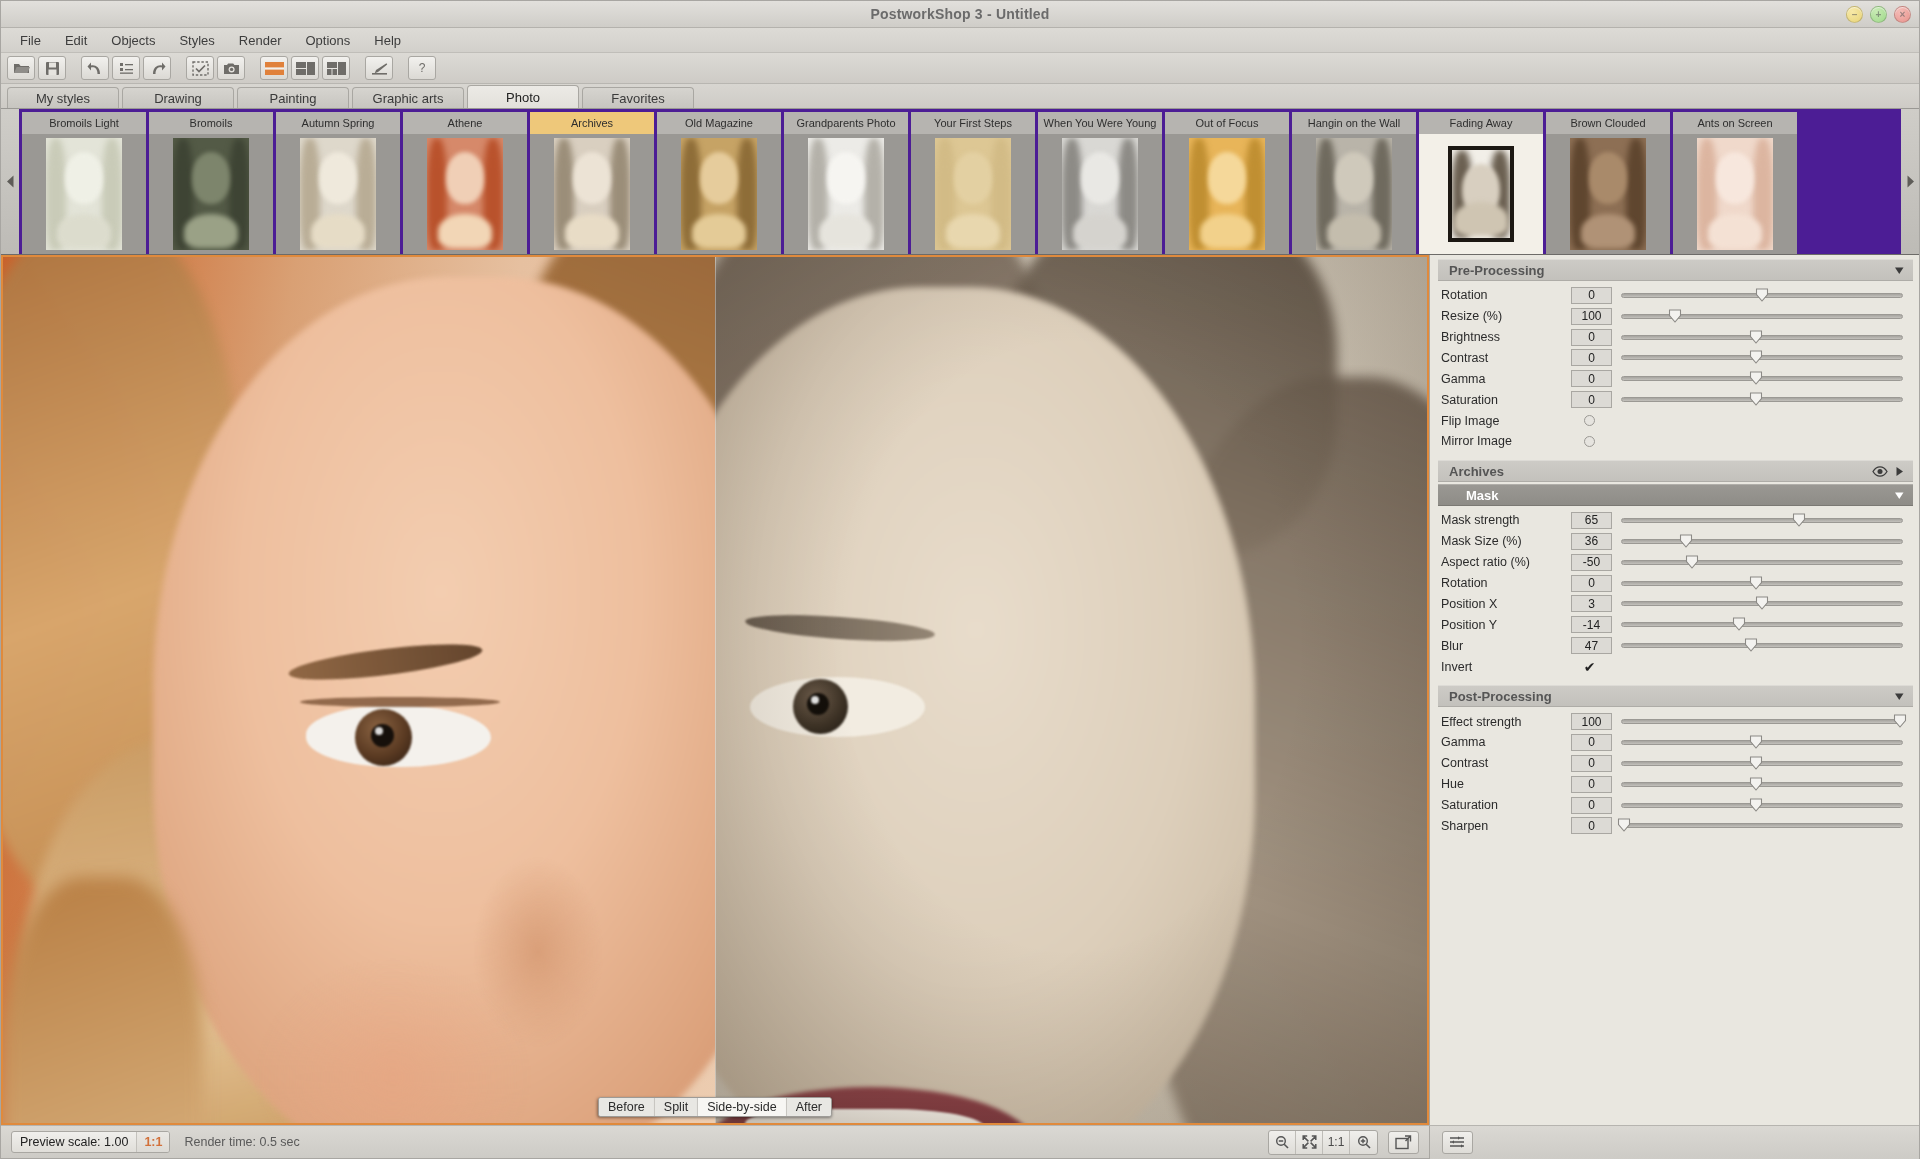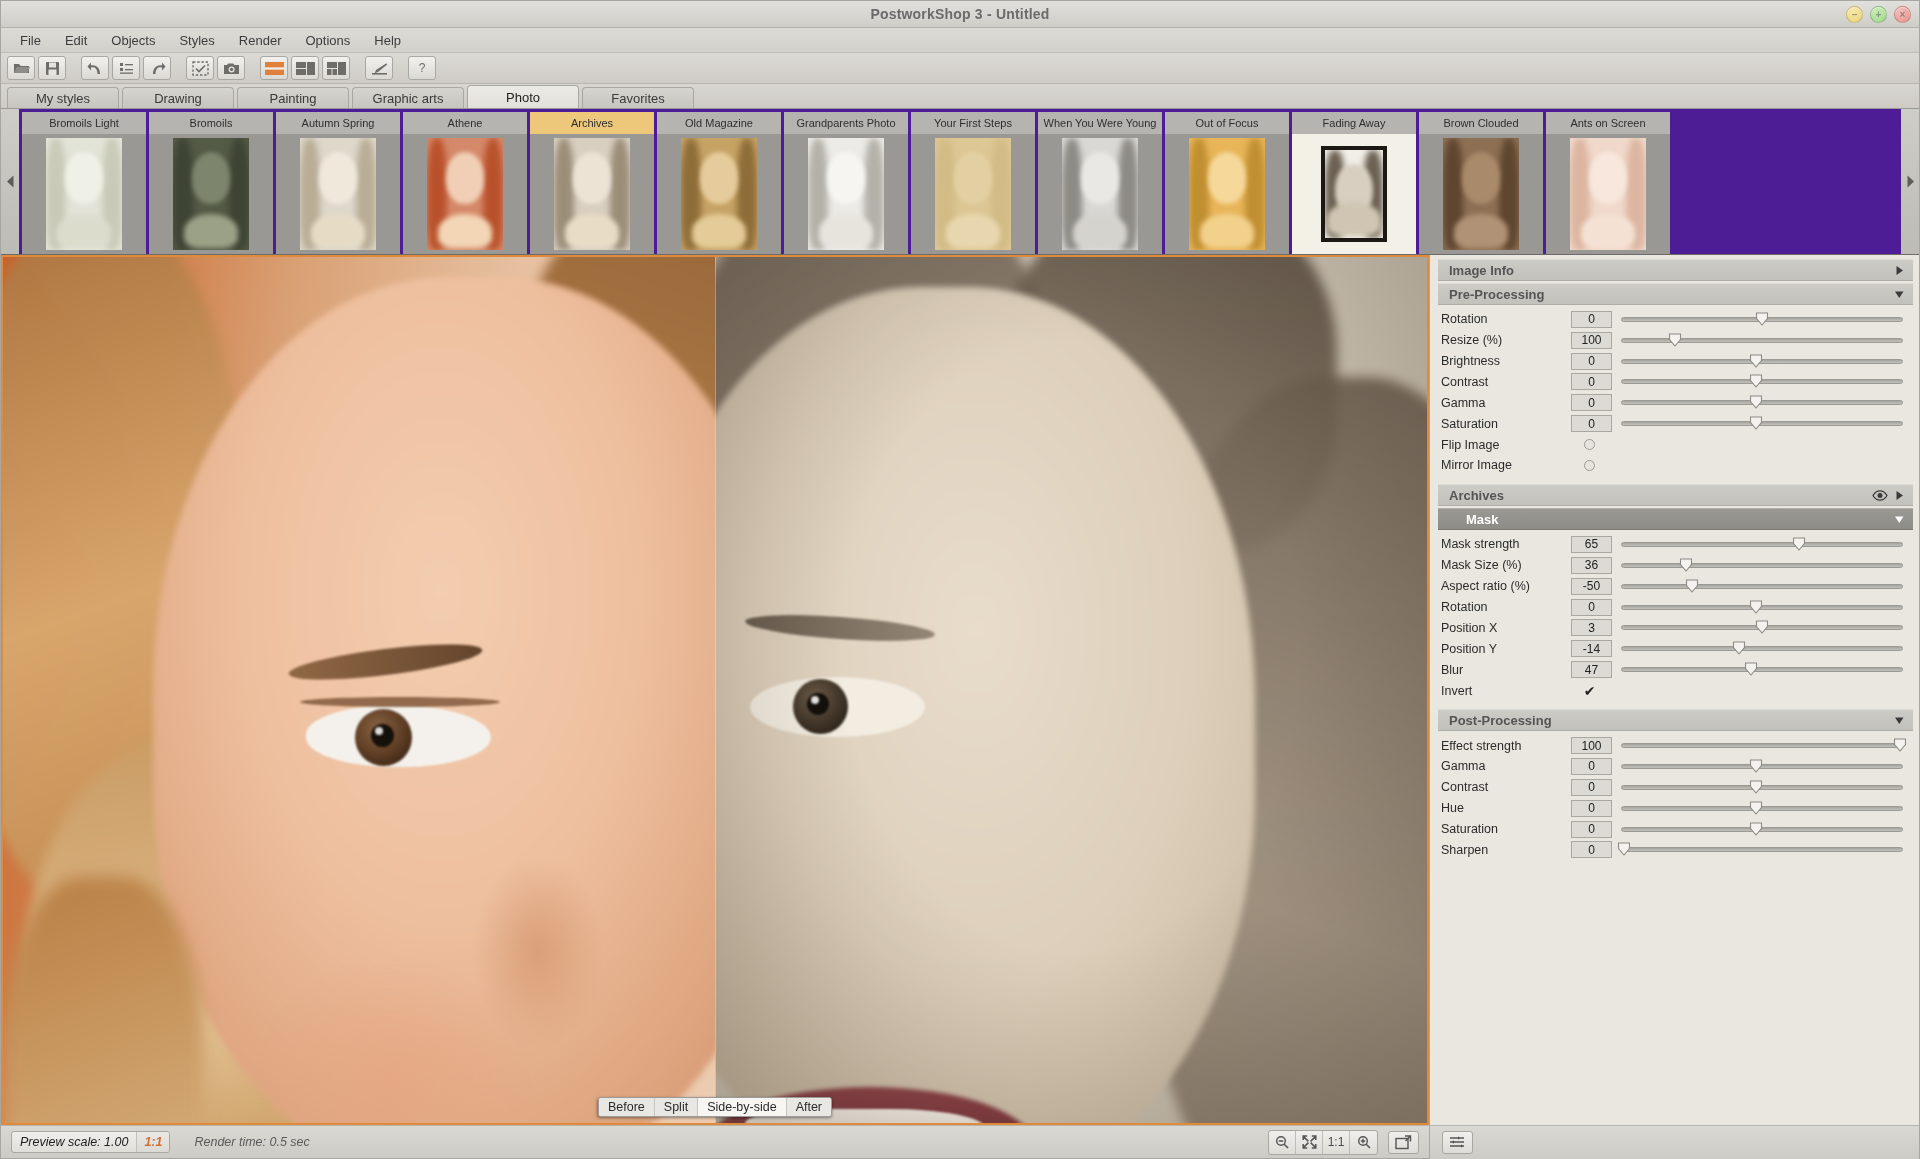--- a/index.html
+++ b/index.html
@@ -300,21 +300,21 @@
 
   
   .statusbar {
     height: 33px; flex: 0 0 33px;
     display: flex; align-items: center;
     background: linear-gradient(#dad8d3, #cdcbc6);
     border-top: 1px solid #b6b4af;
   }
   .status-left {
     flex: 1 1 auto; display: flex; align-items: center;
-    padding-left: 10px; gap: 24px; font-style: italic;
+    padding-left: 10px; gap: 14px;
   }
   .prevscale {
     display: flex; align-items: stretch;
     border: 1px solid #a9a7a2; border-radius: 3px;
     background: linear-gradient(#f0efec, #e0ded9);
     overflow: hidden;
   }
   .prevscale .t1 { padding: 3px 8px; font-size: 12.5px; color: #222; }
   .prevscale .t2 {
     padding: 3px 7px; font-size: 12.5px; color: #d2703a; font-weight: bold;
@@ -608,20 +608,32 @@
           <div class="timg">
             <div class="portrait">
               <div class="bg" style="background:#e8b559"></div>
               <div class="hair-l" style="background:#c08f32;filter:blur(3px)"></div>
               <div class="hair-r" style="background:#c08f32;filter:blur(3px)"></div>
               <div class="face" style="background:#f5d89a;filter:blur(2px)"></div>
               <div class="flowers" style="background:#f2d18b;filter:blur(2.5px)"></div>
             </div>
           </div>
         </div>
+        <div class="thumb">
+          <div class="tlabel">Hangin on the Wall</div>
+          <div class="timg">
+            <div class="portrait">
+              <div class="bg" style="background:#b9b4a9"></div>
+              <div class="hair-l" style="background:#6f6a5e;filter:blur(3px)"></div>
+              <div class="hair-r" style="background:#6f6a5e;filter:blur(3px)"></div>
+              <div class="face" style="background:#cfc9bb;filter:blur(2px)"></div>
+              <div class="flowers" style="background:#c4bdad;filter:blur(2.5px)"></div>
+            </div>
+          </div>
+        </div>
         <div class="thumb framed">
           <div class="tlabel">Fading Away</div>
           <div class="timg">
             <div class="portrait">
               <div class="bg" style="background:#f2efe8"></div>
               <div class="hair-l" style="background:#6b6051;filter:blur(3px)"></div>
               <div class="hair-r" style="background:#6b6051;filter:blur(3px)"></div>
               <div class="face" style="background:#d8cfc0;filter:blur(2px)"></div>
               <div class="flowers" style="background:#cfc5b2;filter:blur(2.5px)"></div>
             </div>
@@ -718,29 +730,20 @@
     </div>
 
     <div class="rightpanel">
       <div class="griphandle">
         <i></i>
           <i></i>
           <i></i>
           <i></i>
       </div>
       <div class="panelbody" id="panelbody">
-          <div class="section-hdr">
-            <span>Image Info</span>
-            <span class="sp"></span>
-            <span class="ic" style="color: rgb(59, 59, 59);">
-              <svg width="11" height="11" viewBox="0 0 11 11">
-                <path d="M2.5 1L9 5.5 2.5 10z" fill="currentColor"></path>
-              </svg>
-            </span>
-          </div>
           <div class="section-hdr">
             <span>Pre-Processing</span>
             <span class="sp"></span>
             <span class="ic" style="color: rgb(59, 59, 59);">
               <svg width="11" height="11" viewBox="0 0 11 11">
                 <path d="M1 2.5L9.5 2.5 5.25 9z" fill="currentColor"></path>
               </svg>
             </span>
           </div>
           <div class="rows">

